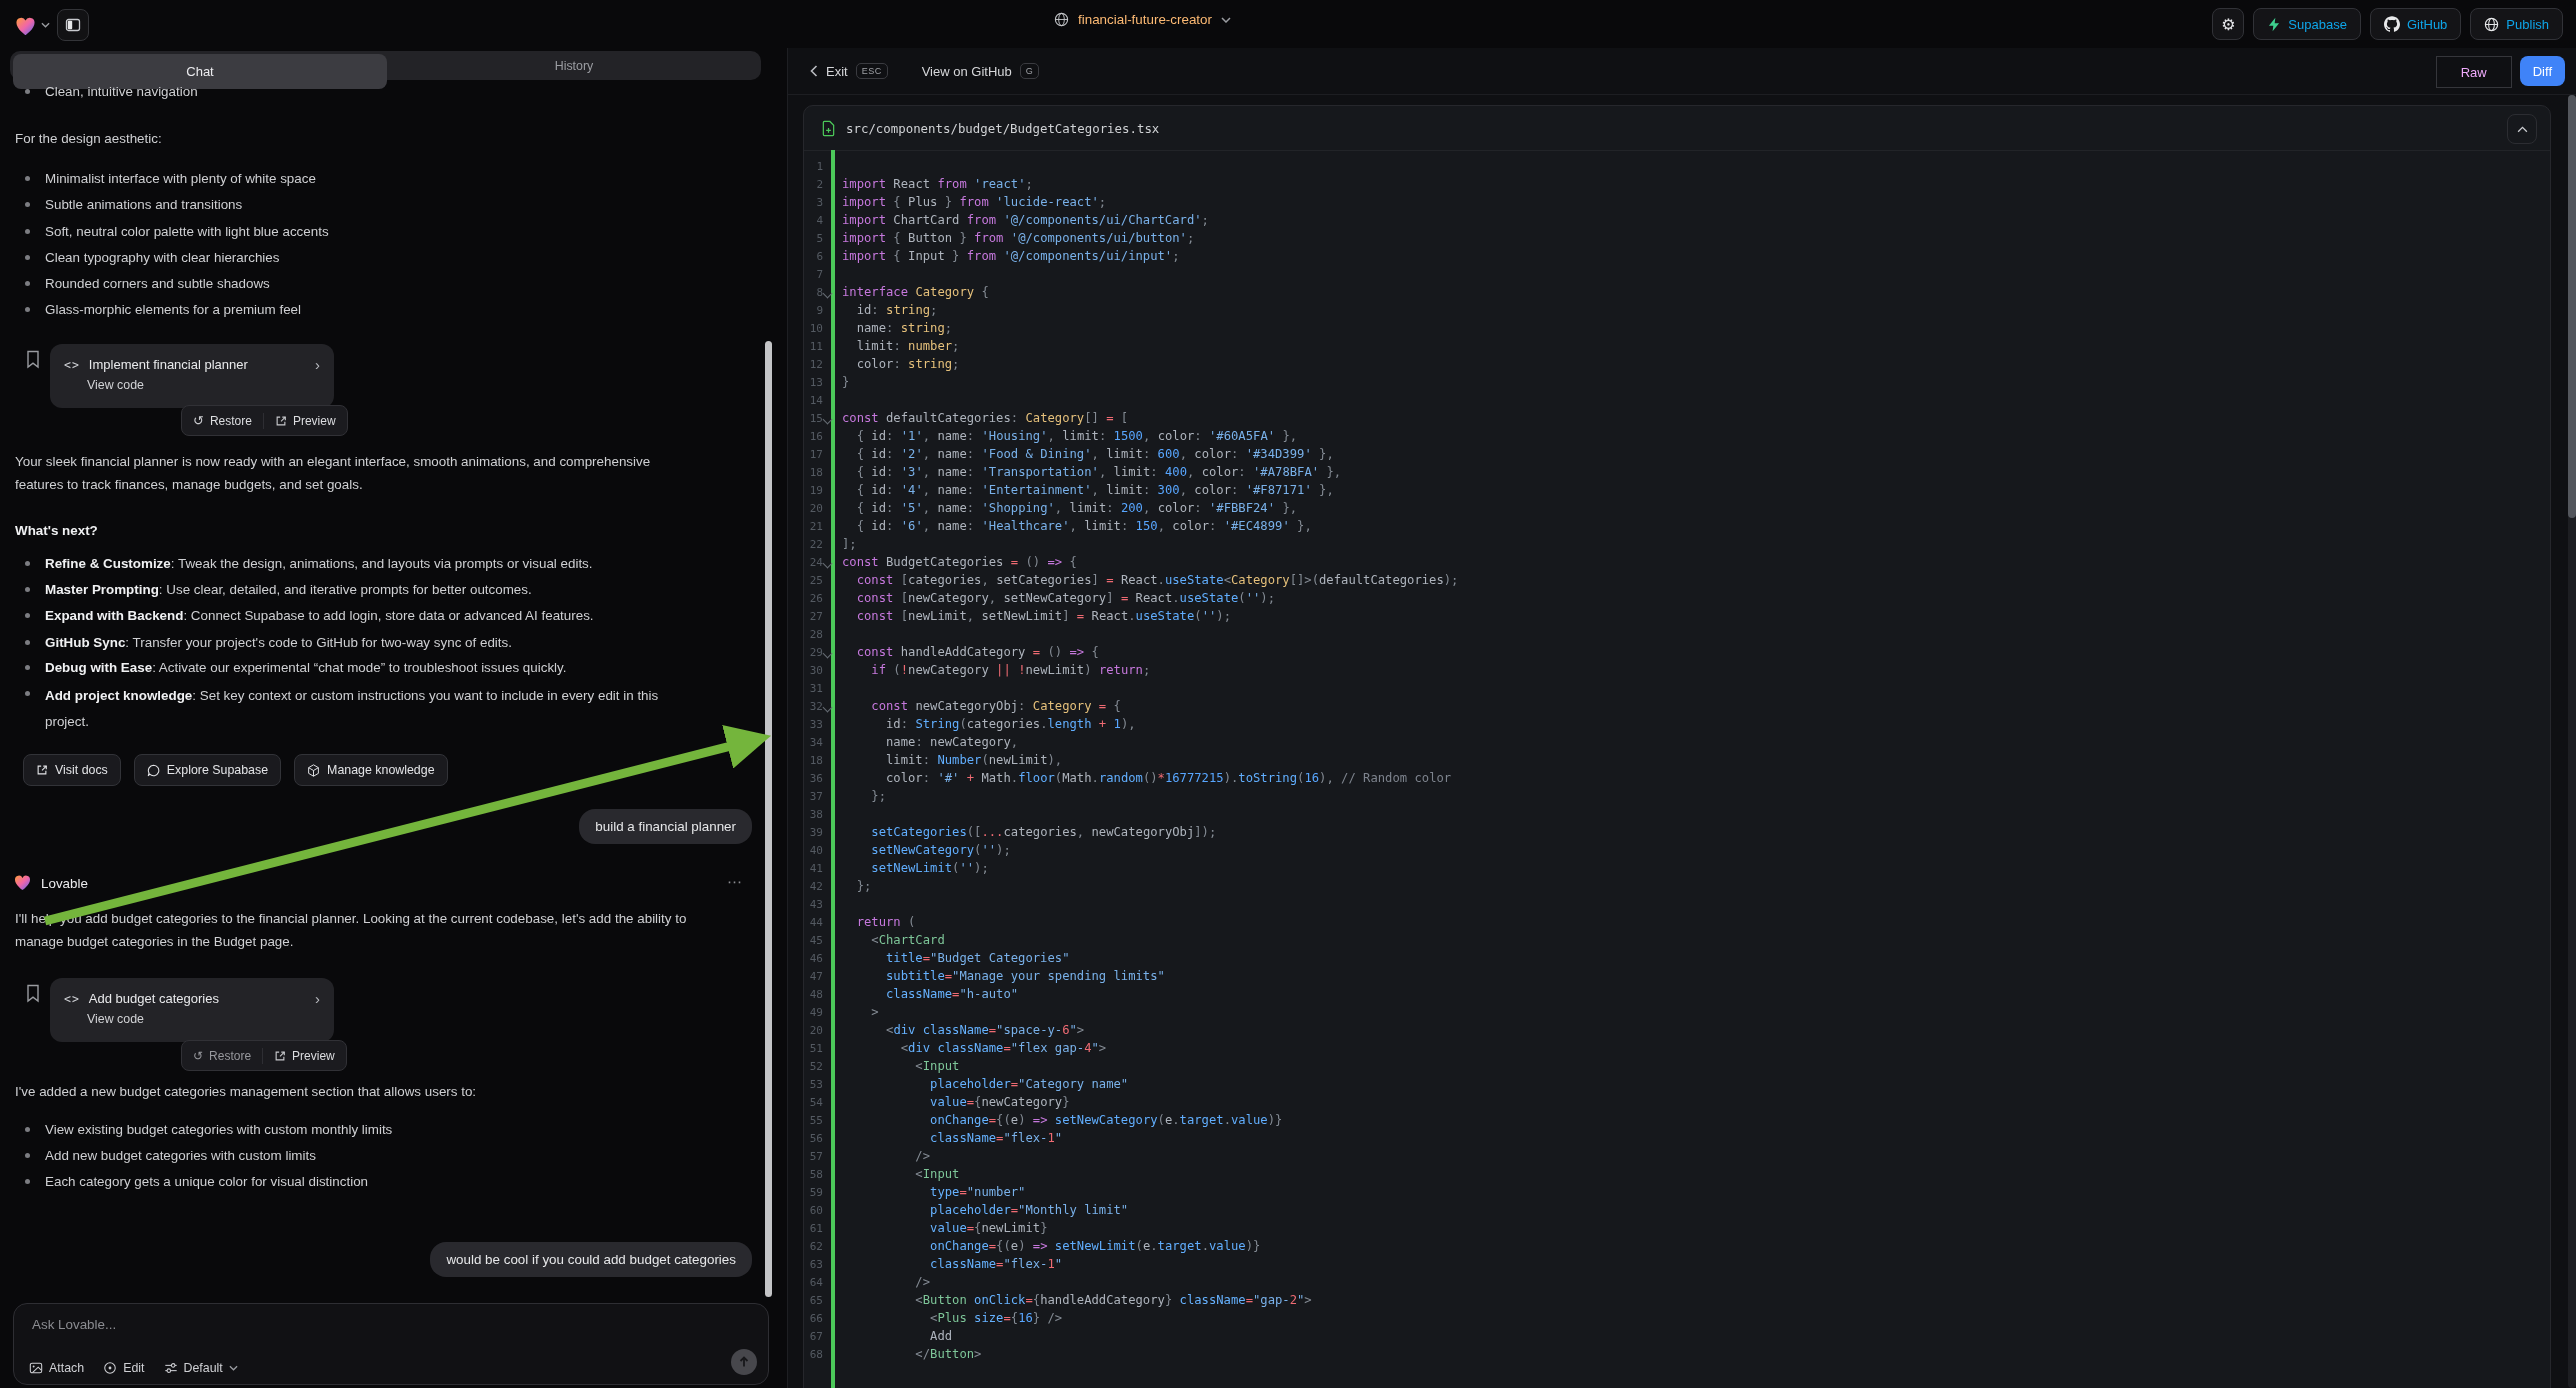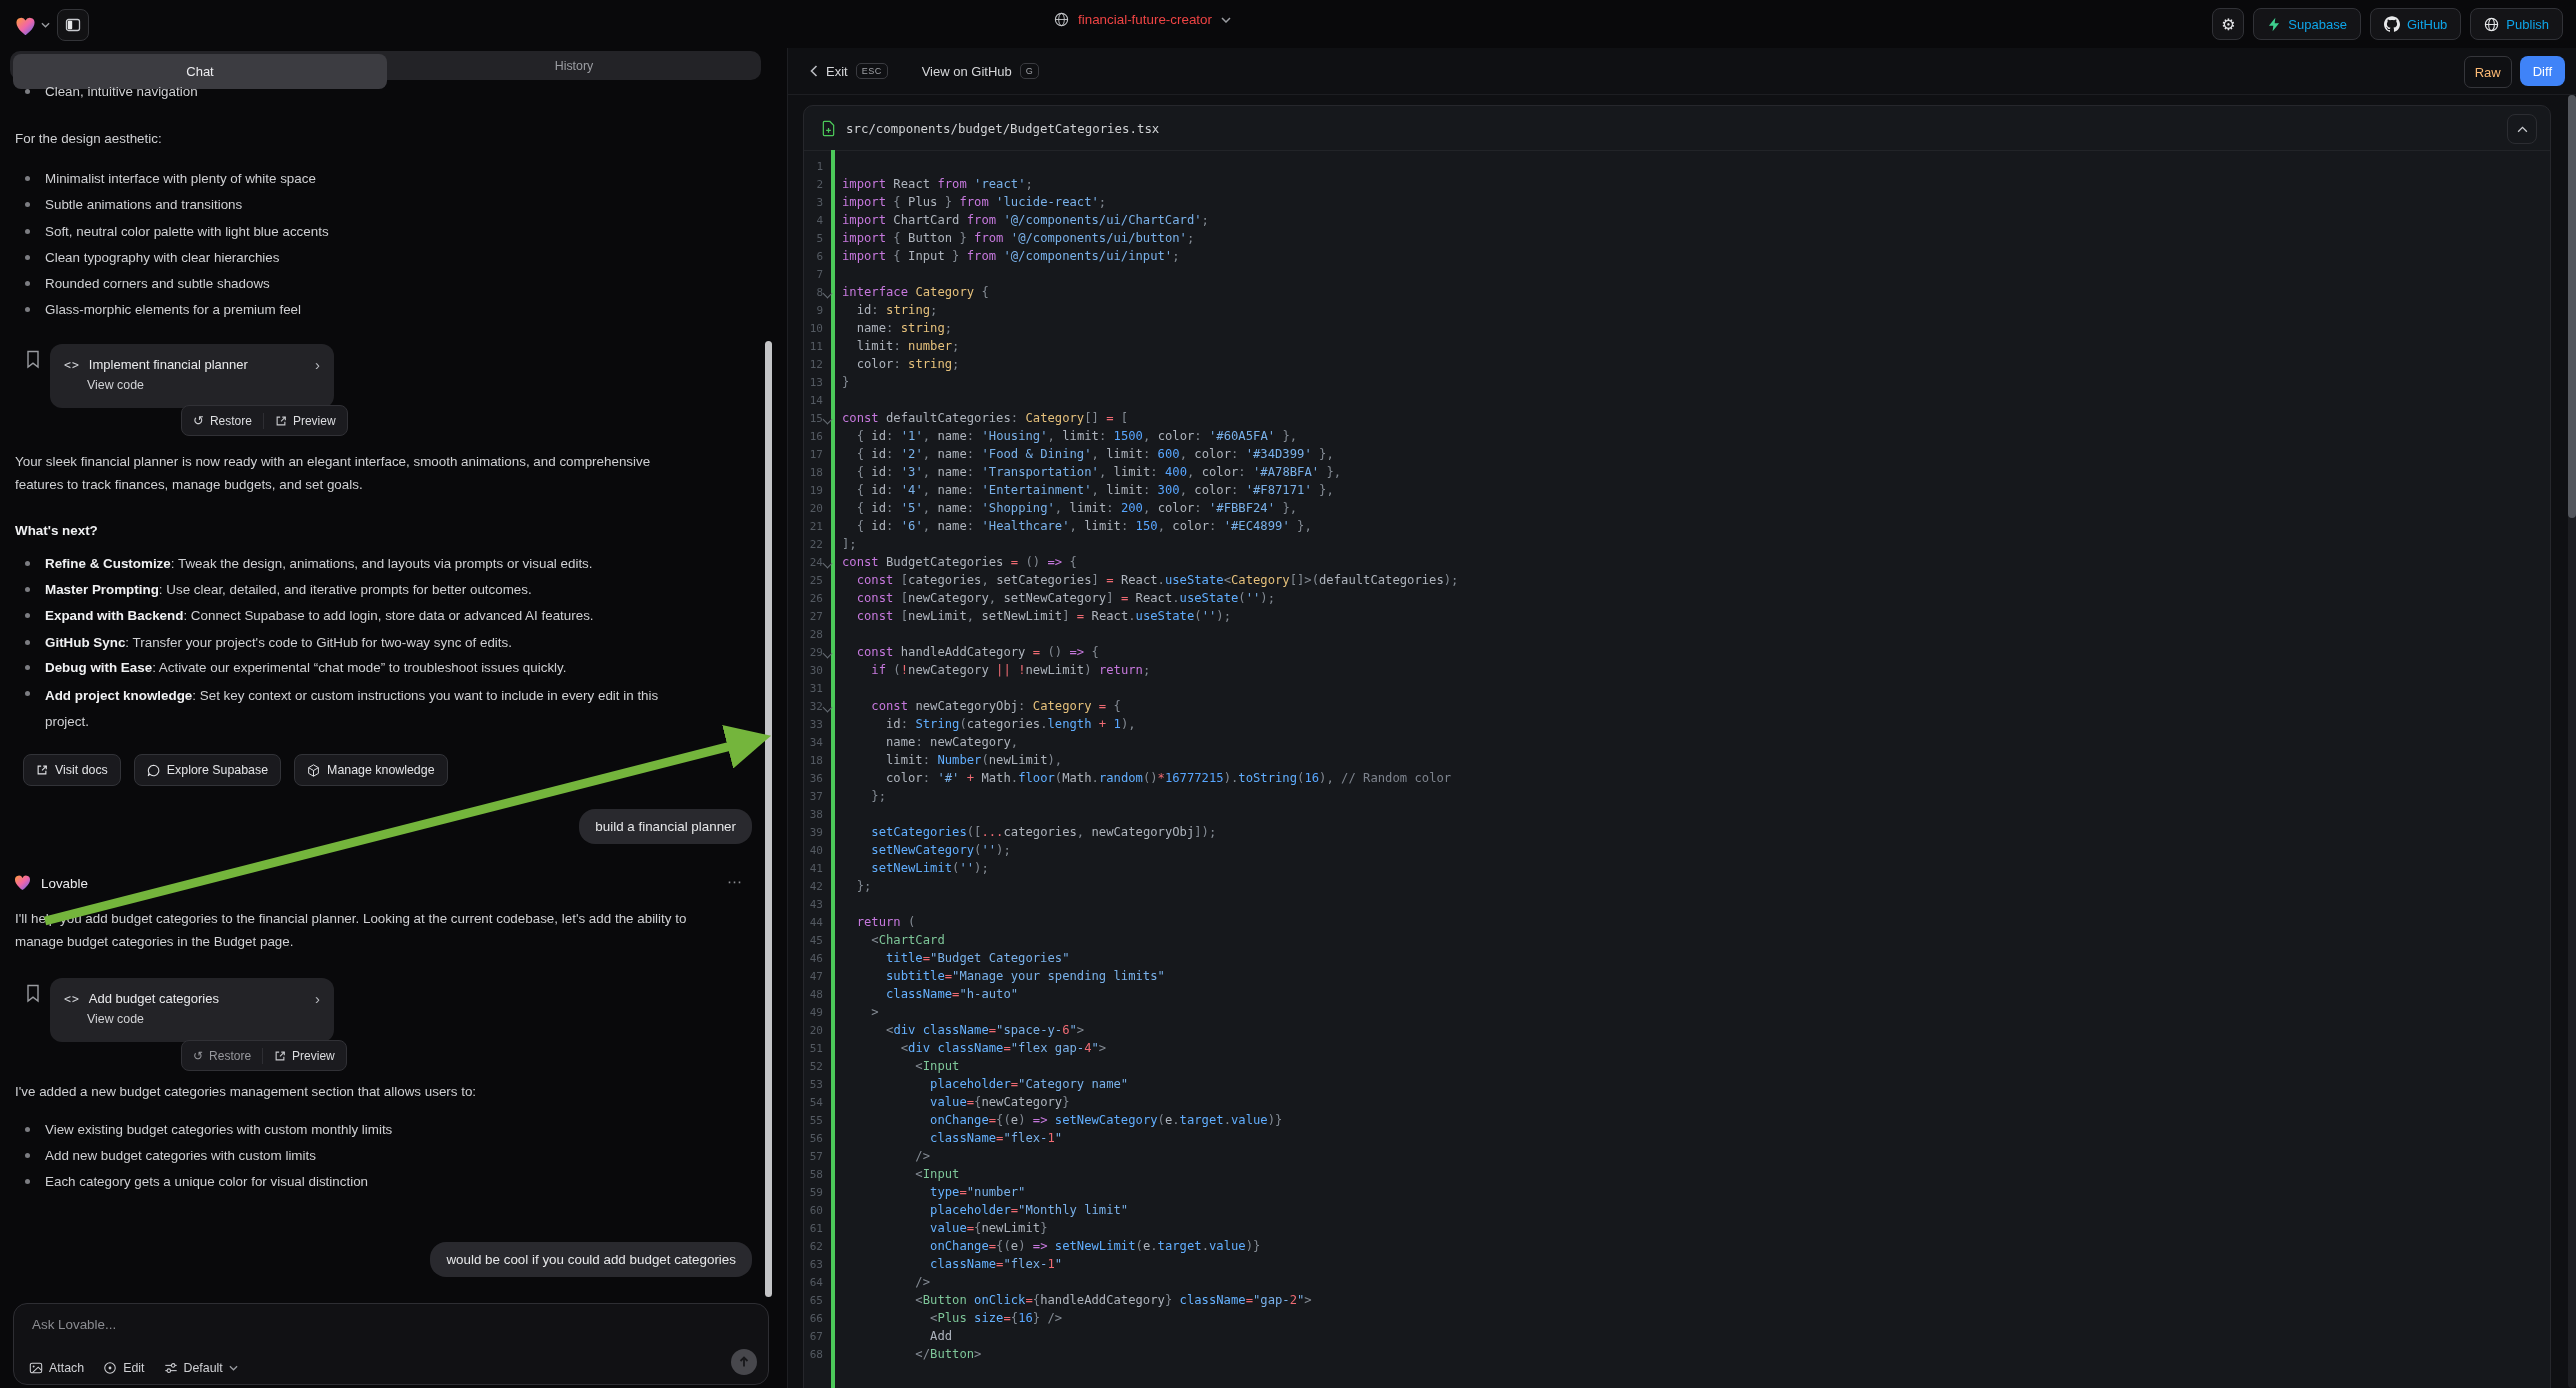--- a/index.html
+++ b/index.html
@@ -6,21 +6,21 @@
   #app{position:relative;width:2576px;height:1388px;background:#09090b;overflow:hidden;
        font-family:"Liberation Sans",sans-serif;color:#d7d8da}
   svg{display:block}
   .ic{flex:none}
 
   
   .topbar{position:absolute;left:0;top:0;width:2576px;height:48px}
   .tb-left{position:absolute;left:14px;top:9px;display:flex;align-items:center;gap:7px}
   .logo-btn{display:flex;align-items:center;gap:4px;cursor:pointer}
   .panel-btn{width:30px;height:30px;border:1px solid #333438;border-radius:8px;display:flex;align-items:center;justify-content:center;background:#121214}
-  .project{position:absolute;left:1054px;top:12px;display:flex;align-items:center;gap:9px;font-size:13.4px;color:#ef4444}
+  .project{position:absolute;left:1054px;top:12px;display:flex;align-items:center;gap:9px;font-size:13.4px;color:#fdba74}
   .tb-right{position:absolute;right:13px;top:8px;display:flex;align-items:center;gap:9px}
   .tb-btn{height:30px;display:flex;align-items:center;gap:7px;padding:0 13px;border:1px solid #313237;
           border-radius:8px;background:#141417;font-size:13px;color:#0ea5e9;cursor:pointer}
   .tb-gear{width:30px;padding:0;justify-content:center;font-size:16px;color:#e2e3e6}
 
   
   .chat{position:absolute;left:0;top:48px;width:787px;height:1340px;background:#09090b}
   .tabs{position:absolute;left:10px;top:3px;width:751px;height:29px;background:#232327;border-radius:10px}
   .tab-active{position:absolute;left:3px;top:3px;width:374px;height:35px;background:#3c3c41;border-radius:8px;
               display:flex;align-items:center;justify-content:center;font-size:13px;color:#ececef}
@@ -58,21 +58,21 @@
         display:flex;align-items:center;justify-content:center;cursor:pointer}
   .chat-thumb{position:absolute;left:765px;top:293px;width:7px;height:956px;border-radius:4px;background:#c4c5c7}
 
   
   .codepanel{position:absolute;left:787px;top:48px;width:1789px;height:1340px;background:#0f1013;border-left:1px solid #1e1f23}
   .cp-head{position:absolute;left:0;top:0;right:0;height:46px;border-bottom:1px solid #1d1e22;display:flex;align-items:center}
   .exit{display:flex;align-items:center;gap:8px;margin-left:22px;font-size:13px;color:#d6d7da;cursor:pointer}
   .kbd{font-size:9px;color:#9fa1a6;border:1px solid #3a3b40;border-radius:5px;padding:2px 5px;letter-spacing:0.5px}
   .vgh{display:flex;align-items:center;gap:8px;margin-left:34px;font-size:13px;color:#d6d7da;cursor:pointer}
   .cp-head-right{position:absolute;right:12px;top:8px;display:flex;gap:8px}
-  .raw-btn{height:30px;padding:0 10px;display:flex;align-items:center;border:1px solid #35363b;border-radius:7px;font-size:13px;color:#fdba74;cursor:pointer}
+  .raw-btn{height:30px;padding:0 24px;display:flex;align-items:center;border:1px solid #35363b;border-radius:0;font-size:13px;color:#f0abfc;cursor:pointer}
   .diff-btn{height:30px;padding:0 13px;display:flex;align-items:center;border-radius:8px;font-size:13px;color:#fff;cursor:pointer}
   .filecard{position:absolute;left:15px;top:57px;width:1746px;height:1284px;background:#16181c;border:1px solid #26272c;
             border-radius:10px 10px 0 0;overflow:hidden}
   .fc-head{position:absolute;left:0;right:0;top:0;height:44px;border-bottom:1px solid #222428;display:flex;align-items:center}
   .fc-path{margin-left:17px;display:flex;align-items:center;gap:10px;font-family:"DejaVu Sans Mono",monospace;font-size:12.4px;color:#d0d2d5}
   .collapse{position:absolute;right:13px;top:8px;width:28px;height:28px;border:1px solid #2c2d32;border-radius:8px;
             display:flex;align-items:center;justify-content:center;cursor:pointer}
   .code-area{position:absolute;left:0;right:0;top:44px;bottom:0;padding-top:7px;overflow:hidden;
              font-family:"DejaVu Sans Mono",monospace;font-size:12.2px}
   .addbar{position:absolute;left:27px;top:0;bottom:0;width:3.5px;background:#4cc95a}

